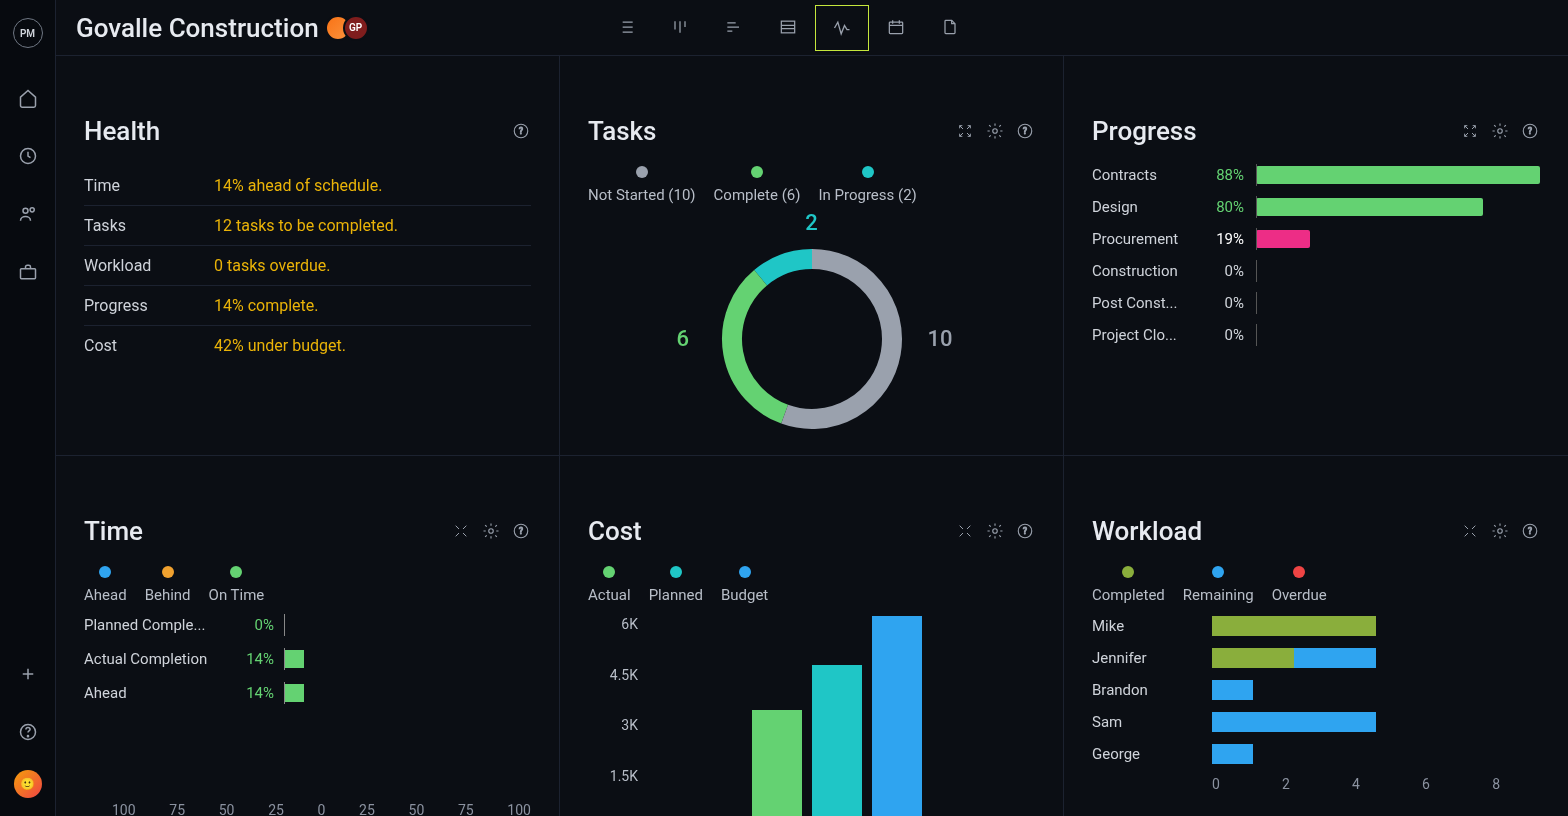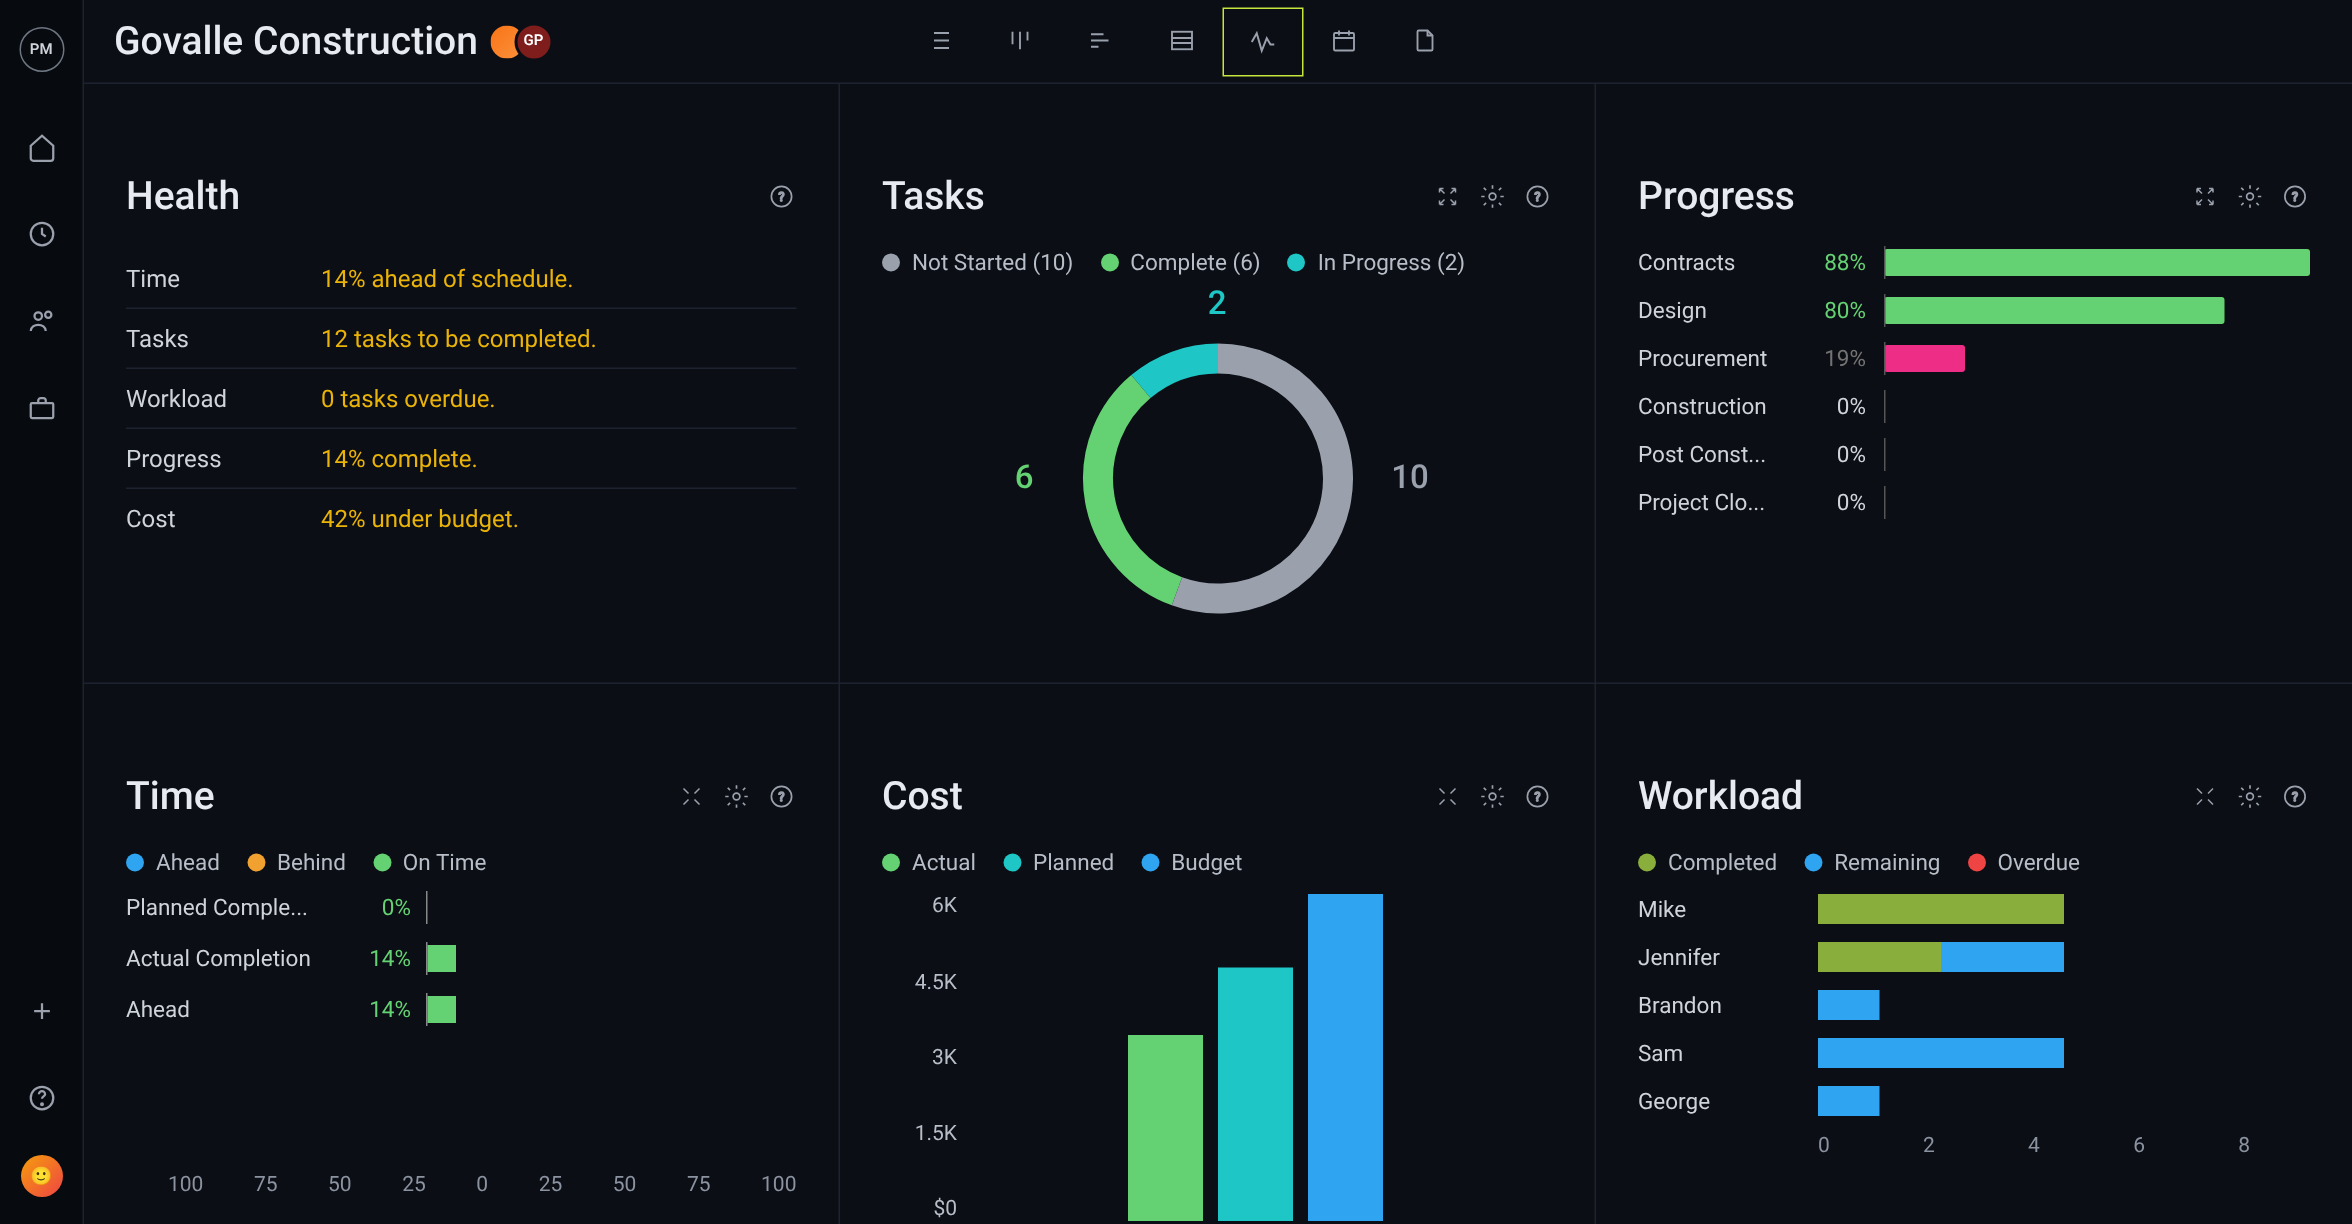--- a/index.html
+++ b/index.html
@@ -127,21 +127,21 @@
     display: flex;
     padding: 10px 0;
     border-bottom: 1px solid #1c2230;
   }
   .health-row:last-child { border-bottom: none; }
   .health-label { width: 130px; color: #cfd3da; font-size:16px;}
   .health-value { color: #eab308; font-size:16px;}
   
   
   .legend { display: flex; gap: 18px; flex-wrap: wrap; margin-bottom: 12px; }
-  .legend-item { display: flex; align-items: center; gap: 8px; font-size: 15px; color:#b8bec8;}
+  .legend-item { display: flex; align-items: center; gap: 8px; font-size: 15px; color:#b8bec8;flex-direction:column;}
   .dot { width: 12px; height: 12px; border-radius: 50%; }
   
   
   .donut-wrap { position: relative; width: 230px; height: 230px; margin: 0 auto; }
   .donut-label { position: absolute; font-size: 22px; font-weight: 500; }
   
   
   .prog-row { display: flex; align-items: center; gap: 12px; margin-bottom: 14px; justify-content: space-between; }
   .prog-label { width: 96px; font-size: 15px; color: #cfd3da; white-space: nowrap; overflow: hidden; text-overflow: ellipsis; }
   .prog-pct { width: 44px; font-size: 15px; text-align: right; }
@@ -388,21 +388,21 @@
           </div>
           <div class="prog-row">
             <div class="prog-label">Design</div>
     <div class="prog-pct" style="color:#64d272">80%</div>
     <div class="prog-bar-track">
               <div class="prog-bar" style="width:80%;background:#64d272"></div>
             </div>
           </div>
           <div class="prog-row">
             <div class="prog-label">Procurement</div>
-    <div class="prog-pct" style="color:#737373">19%</div>
+    <div class="prog-pct" style="color:#ffffff">19%</div>
     <div class="prog-bar-track">
               <div class="prog-bar" style="width:19%;background:#ed2d86"></div>
             </div>
           </div>
           <div class="prog-row">
             <div class="prog-label">Construction</div>
     <div class="prog-pct" style="color:#d1d5db">0%</div>
     <div class="prog-bar-track">
               <div class="prog-bar" style="width:0%;background:#64d272"></div>
             </div>

